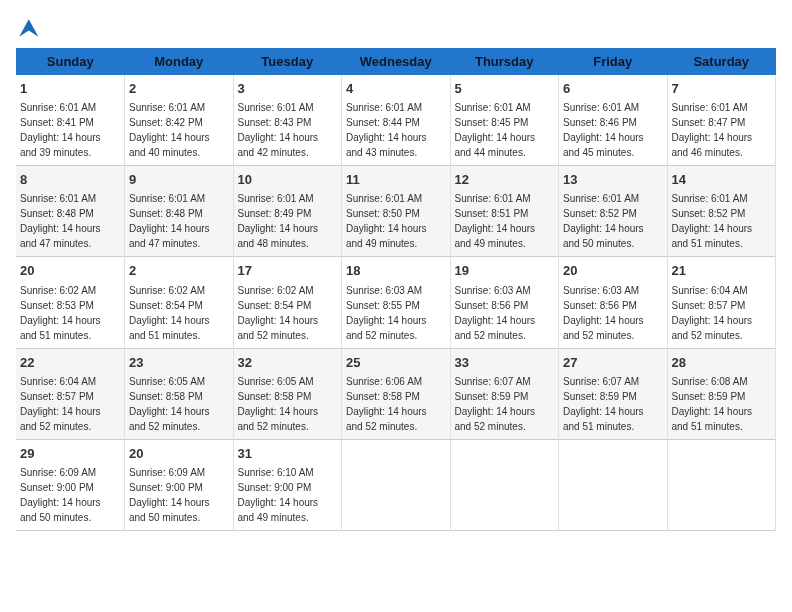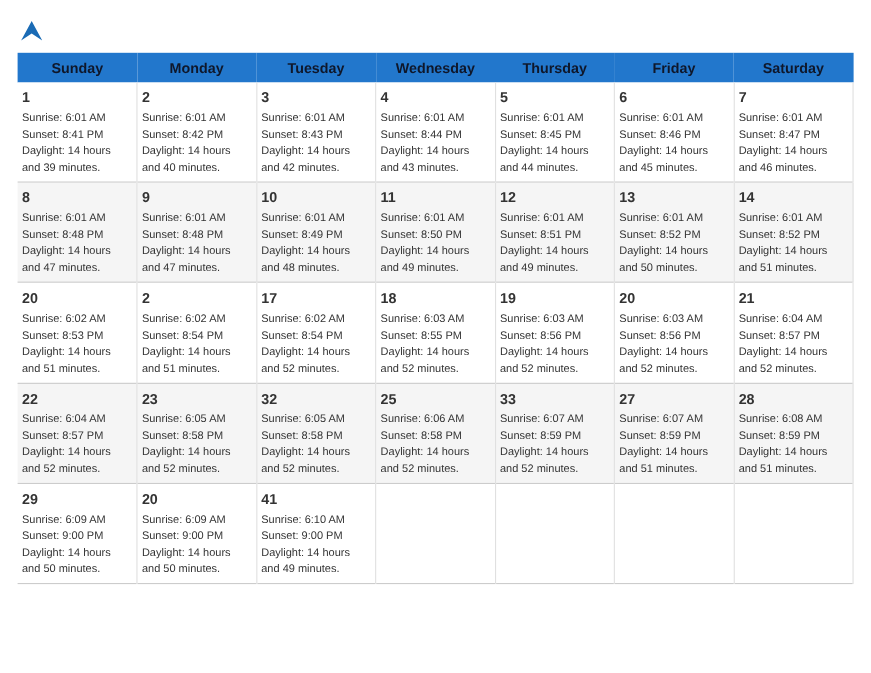--- a/index.html
+++ b/index.html
@@ -241,21 +241,21 @@
       <tr>
         <td>
         <span class="day-number">29</span>
         <span class="day-info">Sunrise: 6:09 AM<br>Sunset: 9:00 PM<br>Daylight: 14 hours and 50 minutes.</span>
       </td>
         <td>
         <span class="day-number">20</span>
         <span class="day-info">Sunrise: 6:09 AM<br>Sunset: 9:00 PM<br>Daylight: 14 hours and 50 minutes.</span>
       </td>
         <td>
-        <span class="day-number">41</span>
+        <span class="day-number">31</span>
         <span class="day-info">Sunrise: 6:10 AM<br>Sunset: 9:00 PM<br>Daylight: 14 hours and 49 minutes.</span>
       </td>
         <td class="empty-cell"></td>
         <td class="empty-cell"></td>
         <td class="empty-cell"></td>
         <td class="empty-cell"></td>
       </tr>
     </tbody>
 </table>
 

